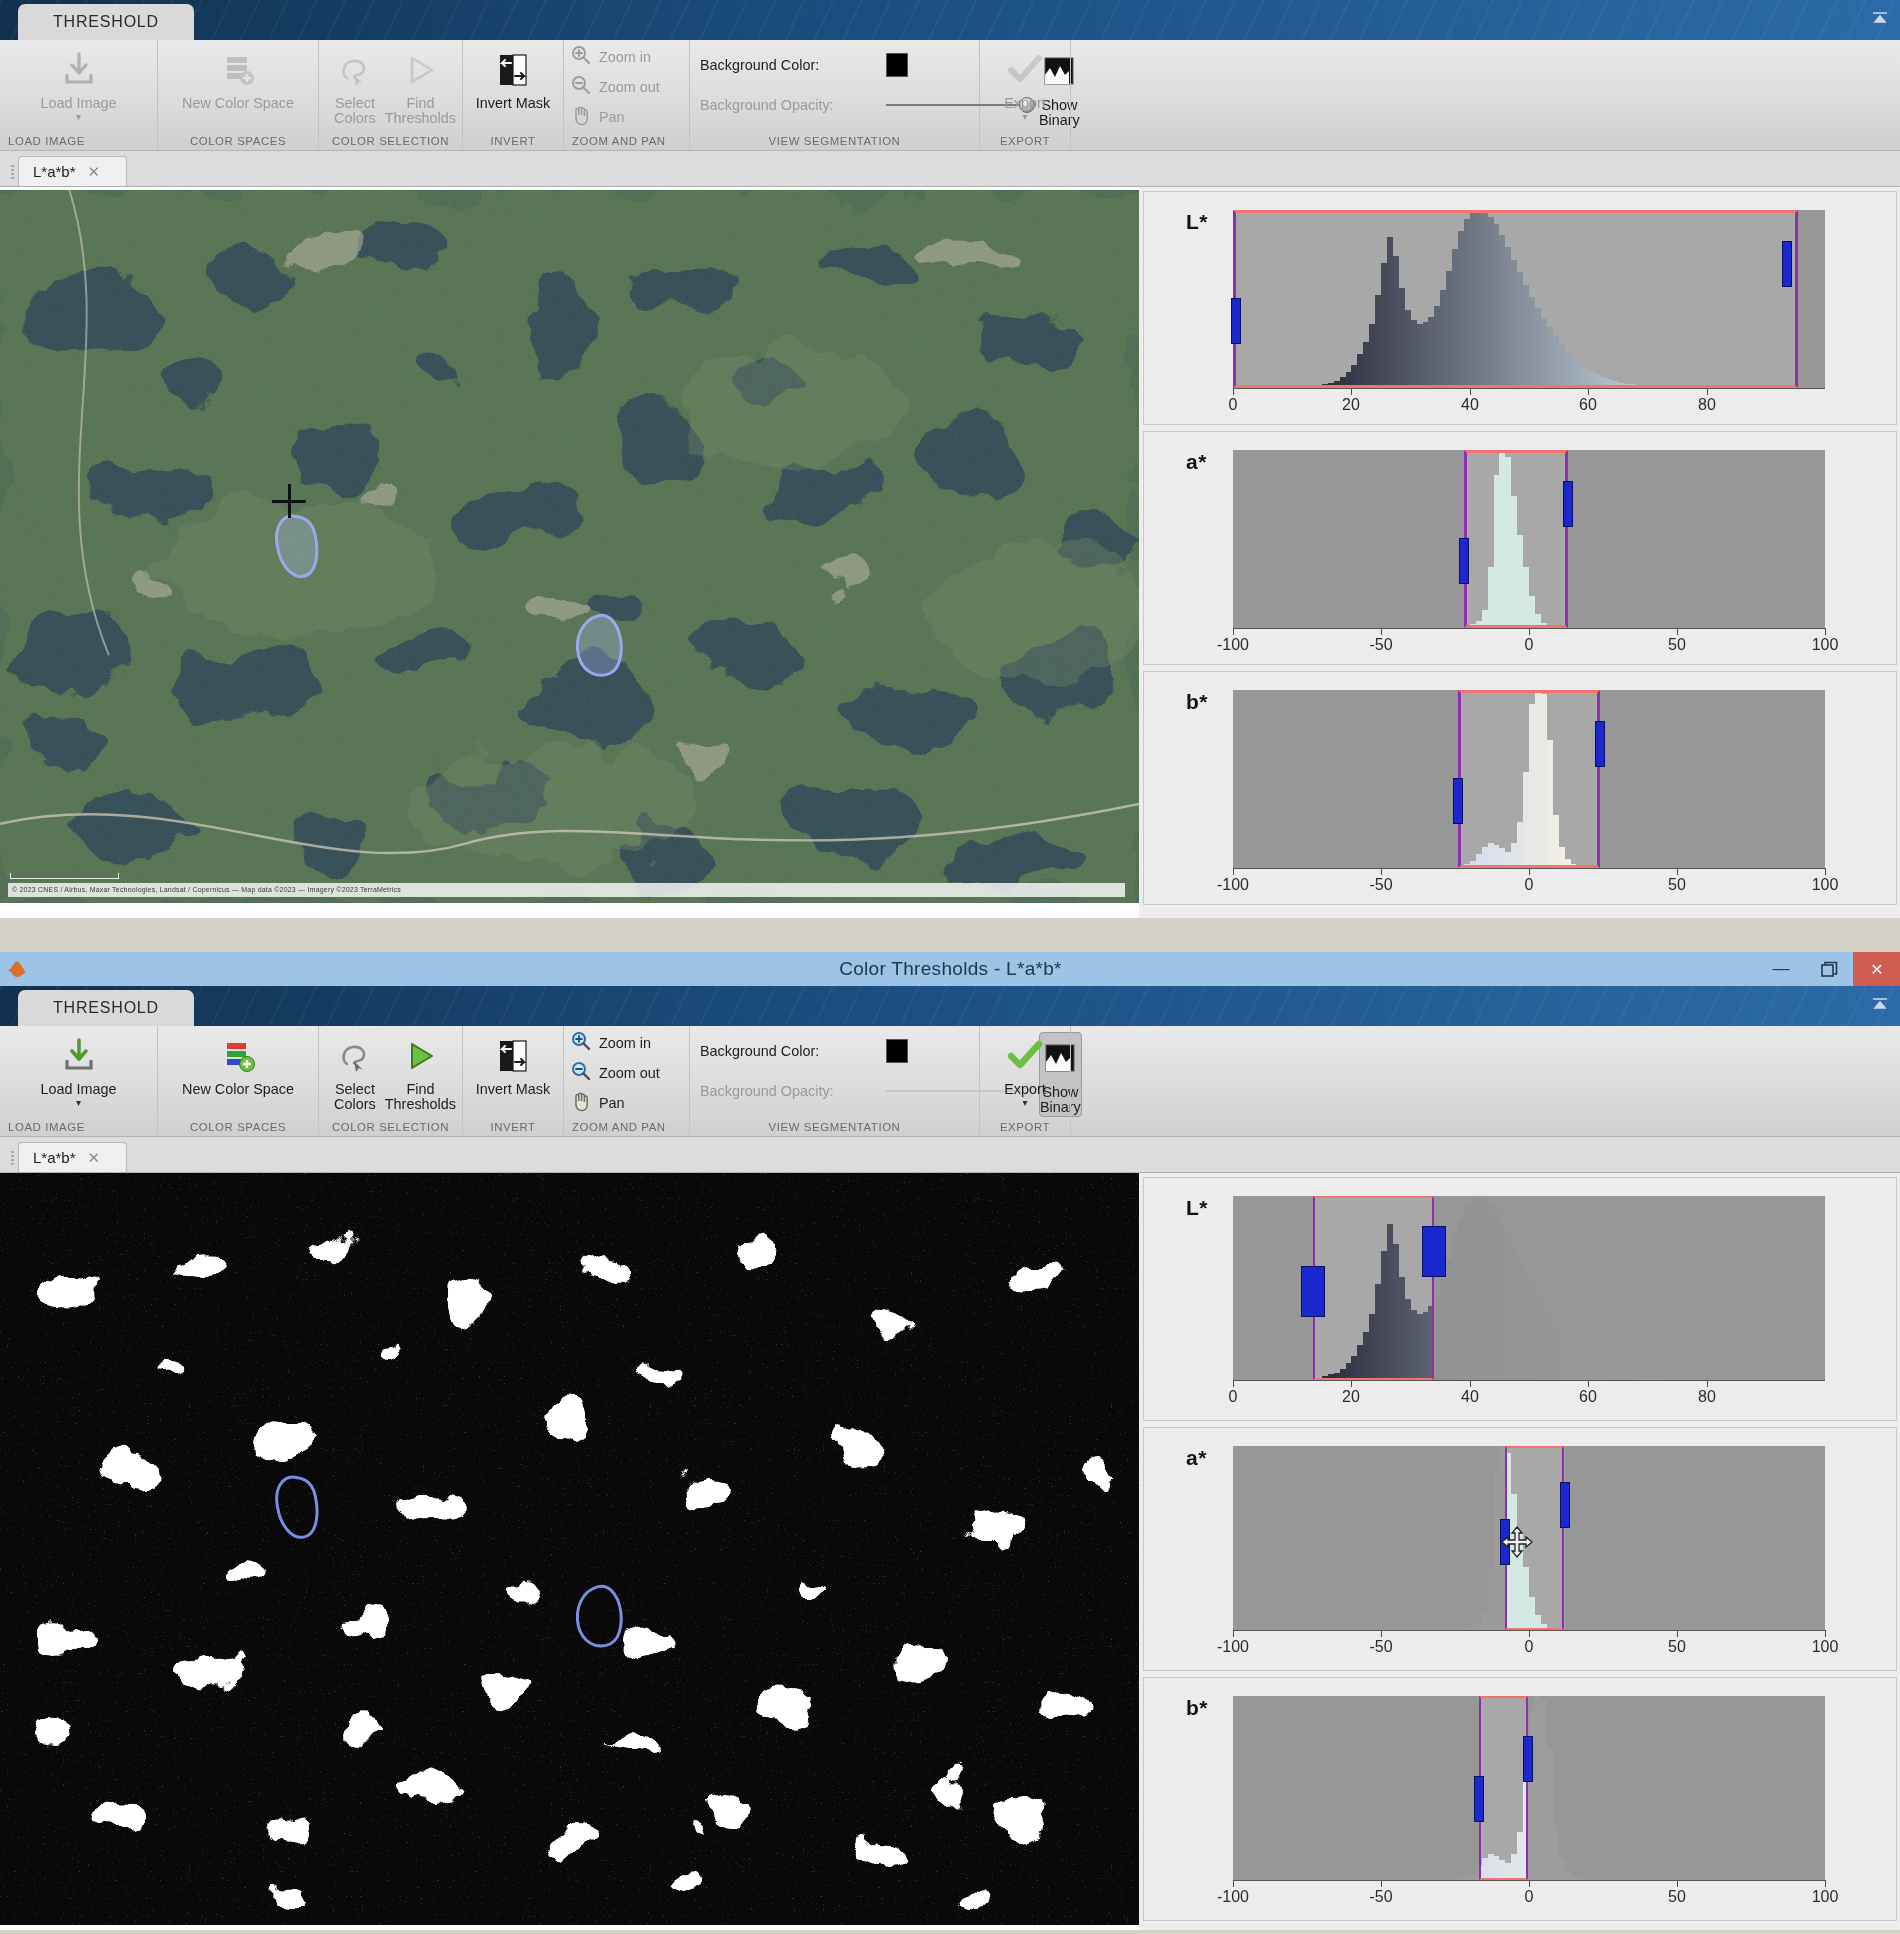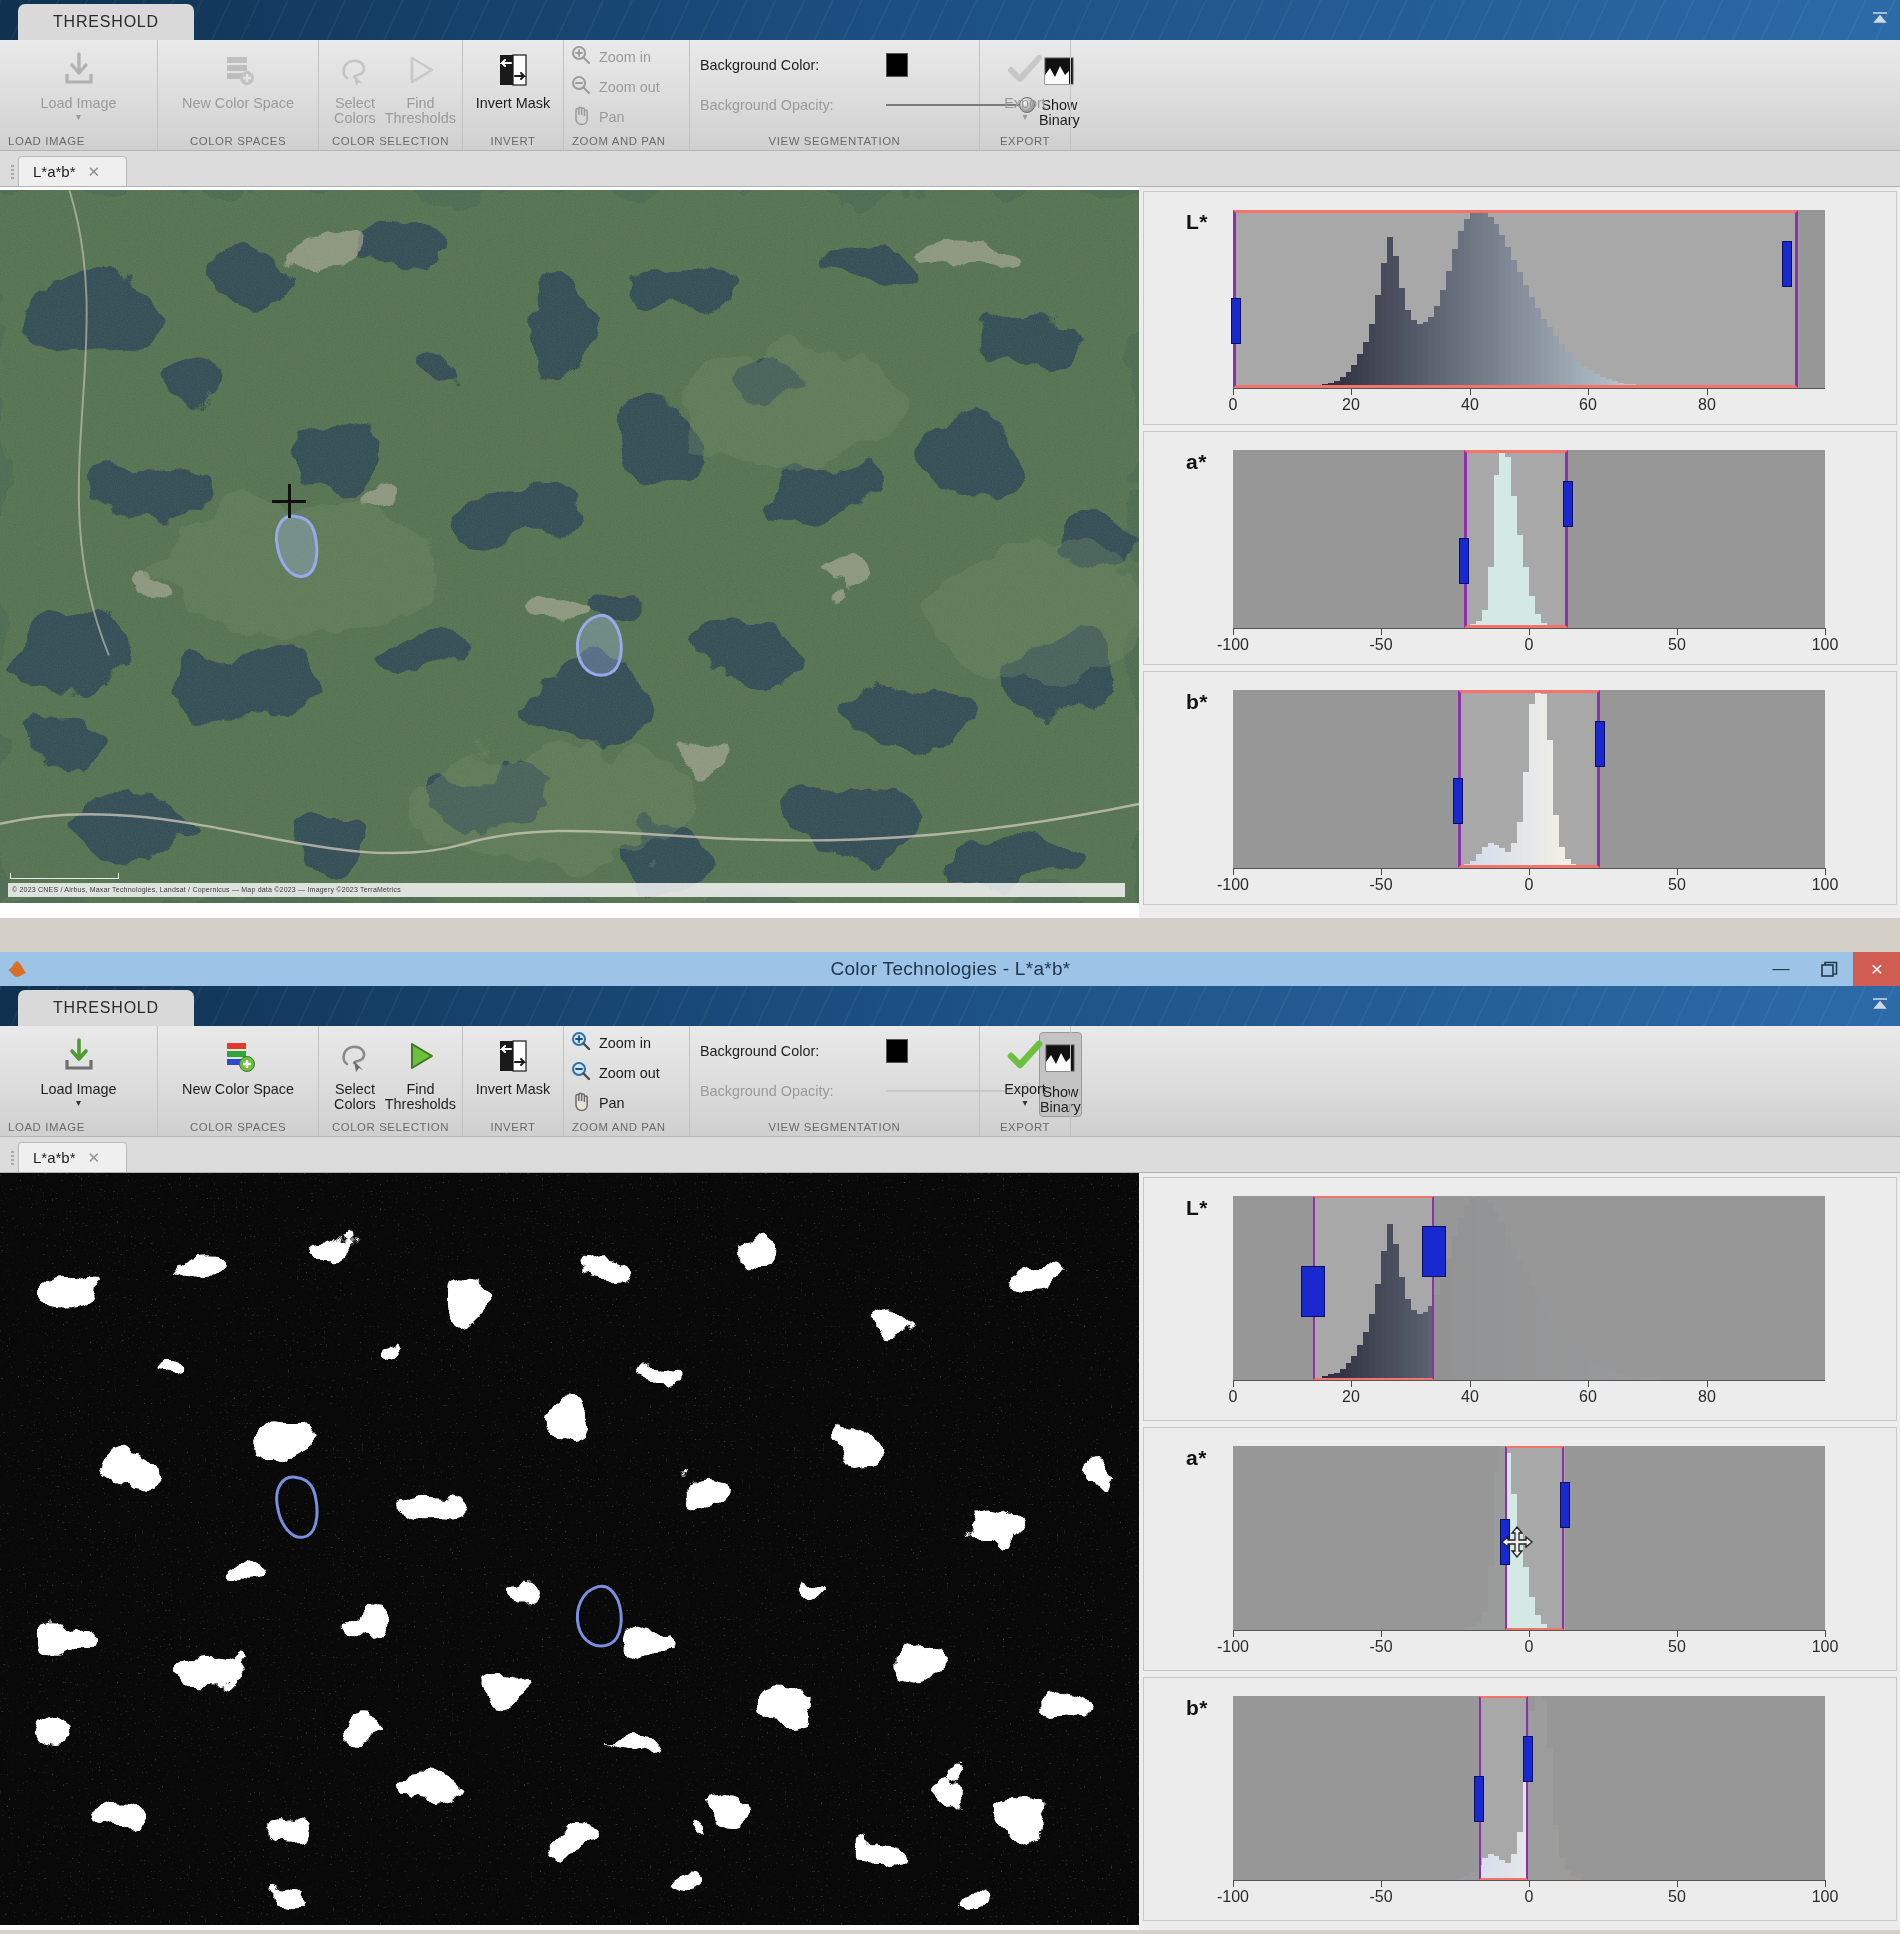--- a/index.html
+++ b/index.html
@@ -869,21 +869,21 @@
 </div>
 
 <div class="window win-bottom">
 
   <div class="titlebar">
     <span class="titlebar-icon">
       <svg width="22" height="22" viewBox="0 0 22 22">
           <path d="M2 12c4-1 5-7 9-9 4 2 7 10 9 12-3 0-5 4-9 4-4 0-5-5-9-7z" fill="#d9702a"></path>
         </svg>
     </span>
-    <span class="title-text">Color Technologies - L*a*b*</span>
+    <span class="title-text">Color Thresholds - L*a*b*</span>
     <span class="win-controls">
       <span class="win-btn">—</span>
       <span class="win-btn">
         <svg width="17" height="17" viewBox="0 0 17 17">
             <rect x="1" y="4" width="11" height="11" fill="none" stroke="#24384c" stroke-width="1.6"></rect>
             <path d="M4 4V1.5h11.5V13H13" fill="none" stroke="#24384c" stroke-width="1.6"></path>
           </svg>
       </span>
       <span class="win-btn close">×</span>
     </span>

